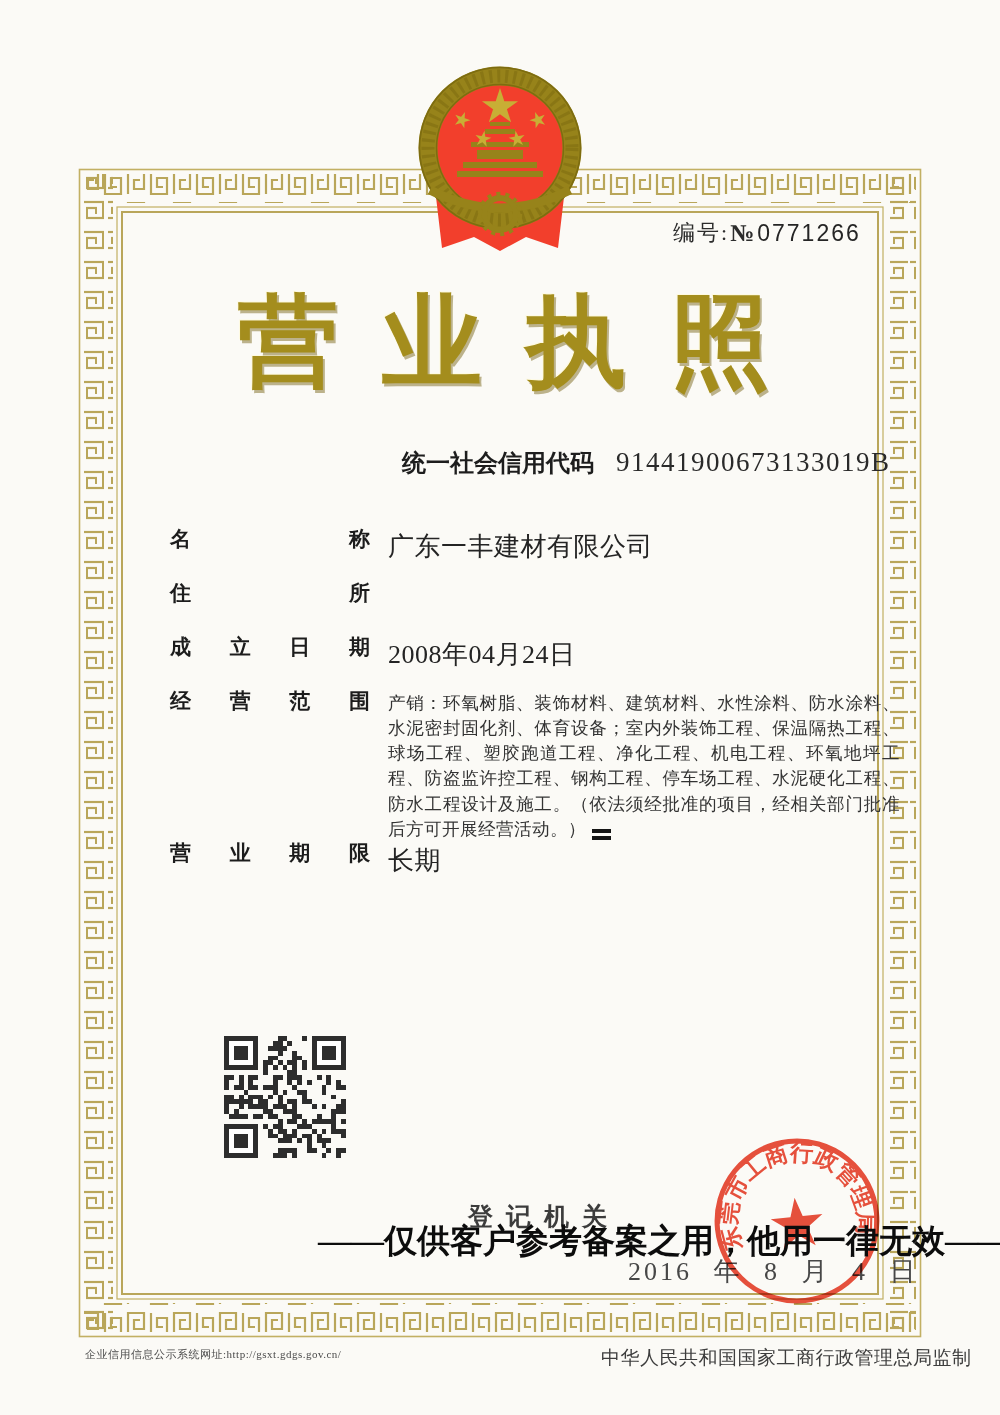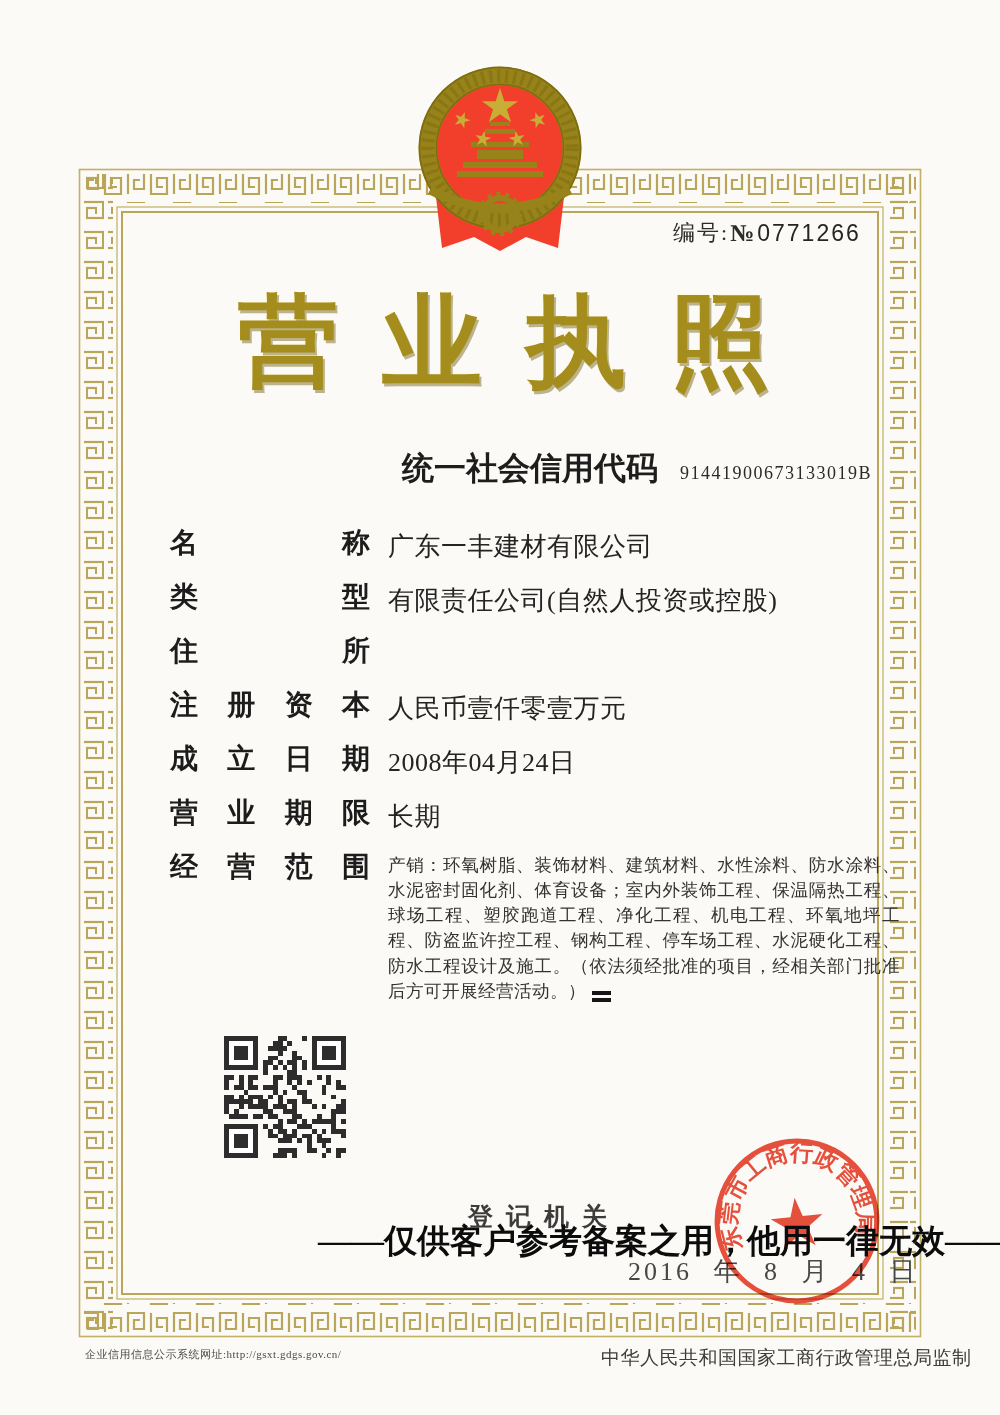--- a/index.html
+++ b/index.html
@@ -27,29 +27,29 @@
   .title{
     left:238px;top:276px;margin:0;z-index:1;
     font-family:"Liberation Sans","DejaVu Sans",sans-serif;
     font-size:100px;font-weight:900;letter-spacing:44px;white-space:nowrap;
     color:#a48d1d;
     text-shadow:2px 3px 0 rgba(110,92,8,0.45), -1px -1px 0 rgba(255,250,215,0.7);
   }
 
   
   .credit{left:402px;top:447px;z-index:1;display:flex;align-items:baseline;gap:22px;white-space:nowrap;}
-  .credit .clabel{font-size:32px;font-weight:700;color:#1d1d1d;}
-  .credit .cvalue{font-size:18px;letter-spacing:1.5px;color:#2a2a2a;}
+  .credit .clabel{font-size:24px;font-weight:700;color:#1d1d1d;}
+  .credit .cvalue{font-size:27px;letter-spacing:1.5px;color:#2a2a2a;}
 
   
   .fields{left:170px;top:528px;width:735px;z-index:1;}
   .field-row{display:flex;align-items:flex-start;height:54px;}
   .flabel{
     width:200px;flex:0 0 200px;margin-right:18px;
-    font-size:28px;font-weight:700;color:#1c1c1c;line-height:1.1;
+    font-size:21px;font-weight:700;color:#1c1c1c;line-height:1.1;
     text-align:justify;text-align-last:justify;
   }
   .fvalue{font-size:26px;color:#242424;line-height:1.25;padding-top:3px;letter-spacing:0.5px;}
   .field-row.scope{height:auto;}
   .field-row.scope .fvalue{
     font-size:17.6px;line-height:1.43;width:512px;padding-top:1px;
     text-align:justify;color:#333;letter-spacing:0.4px;
   }
   .endmark{display:inline-block;width:19px;height:4px;background:#151515;
            box-shadow:0 7px 0 #151515;vertical-align:2px;margin-left:6px;}
@@ -150,41 +150,33 @@
   <span class="clabel">统一社会信用代码</span>
   <span class="cvalue">91441900673133019B</span>
 </div>
 
 <div class="abs fields">
   <div class="field-row">
     <span class="flabel">名称</span>
     <span class="fvalue">广东一丰建材有限公司</span>
   </div>
   <div class="field-row">
-    <span class="flabel">类型</span>
-    <span class="fvalue">有限责任公司(自然人投资或控股)</span>
-  </div>
-  <div class="field-row">
     <span class="flabel">住所</span>
-  </div>
-  <div class="field-row">
-    <span class="flabel">注册资本</span>
-    <span class="fvalue">人民币壹仟零壹万元</span>
   </div>
   <div class="field-row">
     <span class="flabel">成立日期</span>
     <span class="fvalue">2008年04月24日</span>
   </div>
+  <div class="field-row scope">
+    <span class="flabel">经营范围</span>
+    <span class="fvalue"><span>产销：环氧树脂、装饰材料、建筑材料、水性涂料、防水涂料、水泥密封固化剂、体育设备；室内外装饰工程、保温隔热工程、球场工程、塑胶跑道工程、净化工程、机电工程、环氧地坪工程、防盗监许控工程、钢构工程、停车场工程、水泥硬化工程、防水工程设计及施工。（依法须经批准的项目，经相关部门批准后方可开展经营活动。）</span><span class="endmark"></span></span>
+  </div>
   <div class="field-row">
     <span class="flabel">营业期限</span>
     <span class="fvalue">长期</span>
-  </div>
-  <div class="field-row scope">
-    <span class="flabel">经营范围</span>
-    <span class="fvalue"><span>产销：环氧树脂、装饰材料、建筑材料、水性涂料、防水涂料、水泥密封固化剂、体育设备；室内外装饰工程、保温隔热工程、球场工程、塑胶跑道工程、净化工程、机电工程、环氧地坪工程、防盗监许控工程、钢构工程、停车场工程、水泥硬化工程、防水工程设计及施工。（依法须经批准的项目，经相关部门批准后方可开展经营活动。）</span><span class="endmark"></span></span>
   </div>
 </div>
 
 <svg class="abs qr" viewBox="0 0 25 25" shape-rendering="crispEdges" aria-hidden="true">
     <rect x="11" y="0" width="1" height="1" fill="#2d2d2d"></rect>
     <rect x="12" y="0" width="1" height="1" fill="#2d2d2d"></rect>
     <rect x="16" y="0" width="1" height="1" fill="#2d2d2d"></rect>
     <rect x="10" y="1" width="1" height="1" fill="#2d2d2d"></rect>
     <rect x="11" y="1" width="1" height="1" fill="#2d2d2d"></rect>
     <rect x="13" y="1" width="1" height="1" fill="#2d2d2d"></rect>

